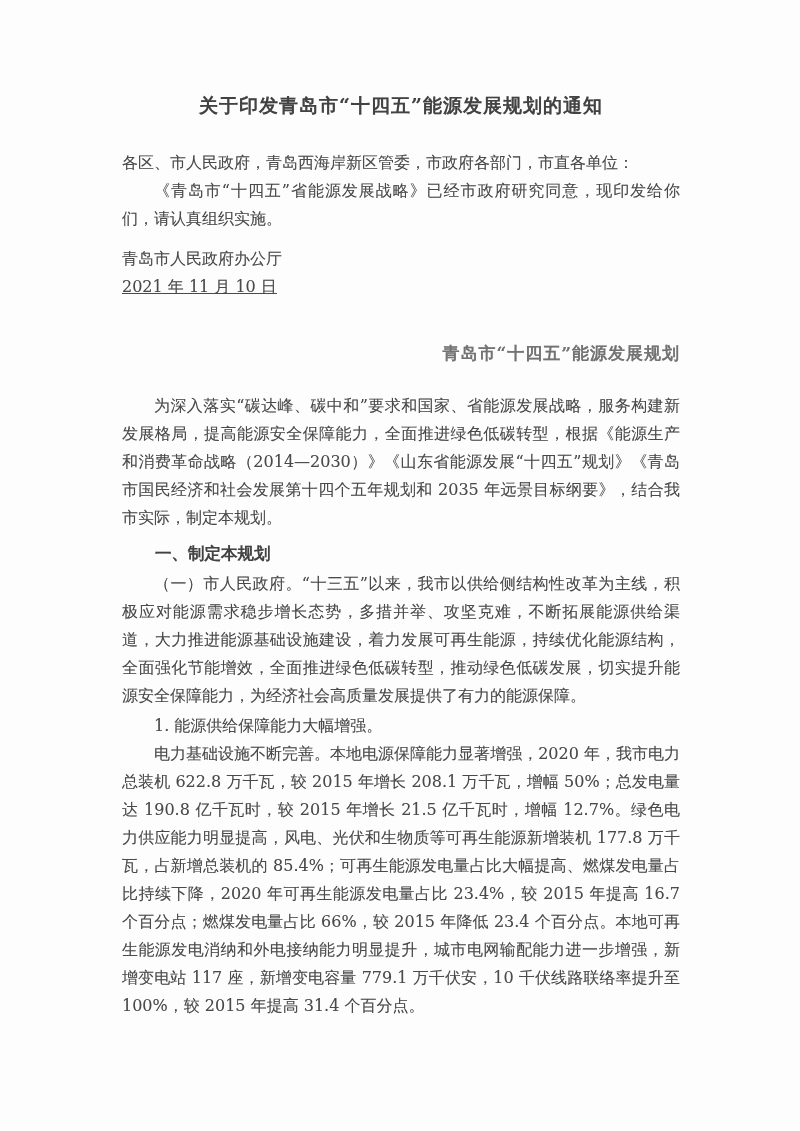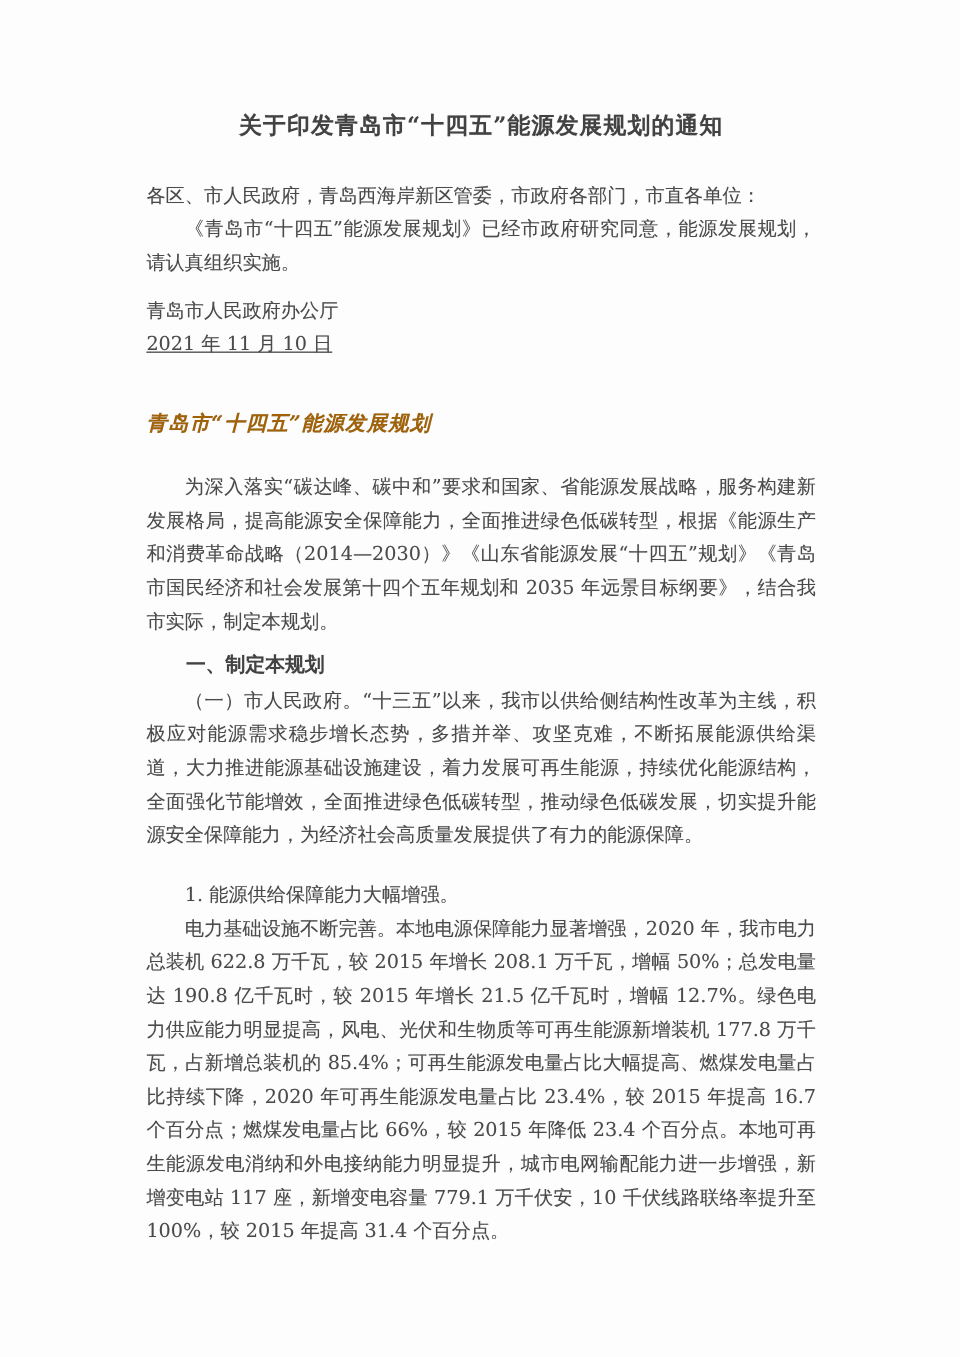--- a/index.html
+++ b/index.html
@@ -41,55 +41,54 @@
 
   .sign-block {
     margin-top: 12px;
     text-align: left;
   }
   .signer { margin-right: 28px; }
   .sign-date { margin-right: 46px; text-decoration: underline; }
 
   .plan-title {
     margin: 40px 0 0;
-    text-align: left;
+    text-align: right;
     font-size: 17px;
     line-height: 25px;
     font-weight: bold;
     letter-spacing: 1px;
-    color: #a16207;
-    font-style: italic;
+    color: #737373;
   }
   .intro { margin-top: 26px; }
 
   .section-heading {
     margin: 8px 0 0;
     font-family: "DejaVu Sans", "Liberation Sans", sans-serif;
     font-size: 16.5px;
     line-height: 28px;
     font-weight: bold;
     text-indent: 2em;
     text-align: left;
     color: #424242;
   }
   .status-para { margin-top: 2px; }
-  .item-heading { margin-top: 22px; }
+  .item-heading { margin-top: 2px; }
   .kai { color: #4a4a4a; } 
 </style>
 </head>
 <body>
 
 <div class="page">
   <div class="content">
 
     <h1 class="doc-title">关于印发青岛市“十四五”能源发展规划的通知</h1>
 
     <p class="salutation">各区、市人民政府，青岛西海岸新区管委，市政府各部门，市直各单位：</p>
 
-    <p class="indent">《青岛市“十四五”能源发展规划》已经市政府研究同意，能源发展规划，请认真组织实施。</p>
+    <p class="indent">《青岛市“十四五”省能源发展战略》已经市政府研究同意，现印发给你们，请认真组织实施。</p>
 
     <div class="sign-block">
       <div class="signer">青岛市人民政府办公厅</div>
       <div class="sign-date">2021 年 11 月 10 日</div>
     </div>
 
     <h2 class="plan-title">青岛市“十四五”能源发展规划</h2>
 
     <p class="indent intro">为深入落实“碳达峰、碳中和”要求和国家、省能源发展战略，服务构建新发展格局，提高能源安全保障能力，全面推进绿色低碳转型，根据《能源生产和消费革命战略（2014—2030）》《山东省能源发展“十四五”规划》《青岛市国民经济和社会发展第十四个五年规划和 2035 年远景目标纲要》，结合我市实际，制定本规划。</p>
 

